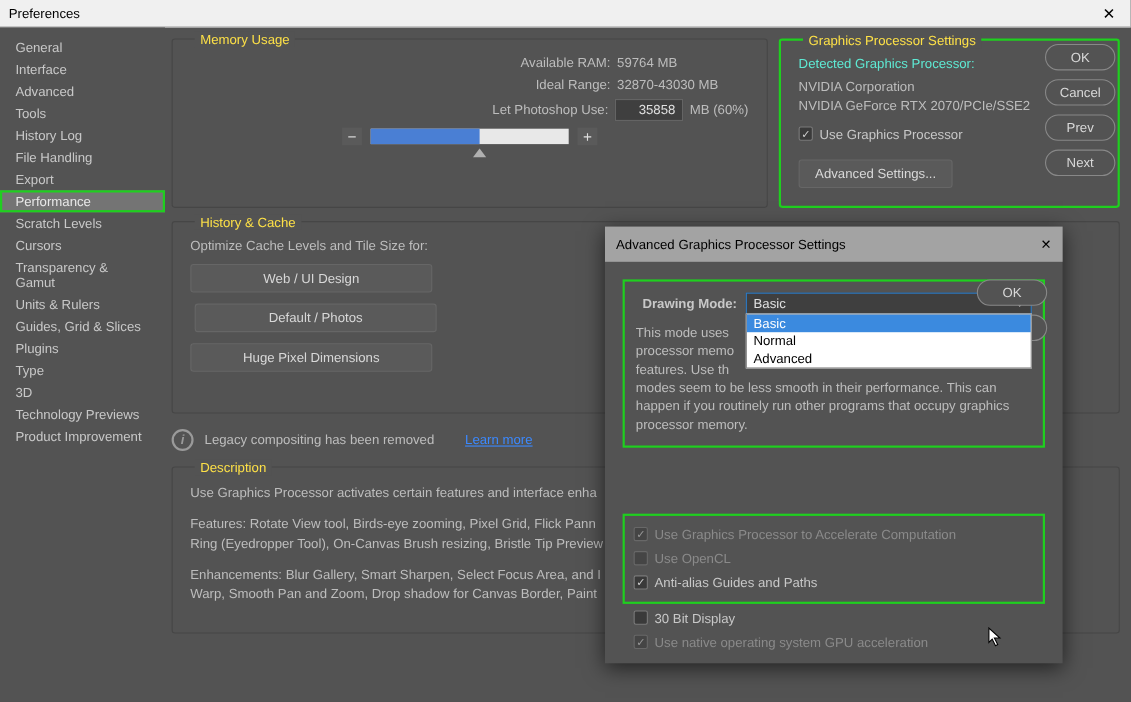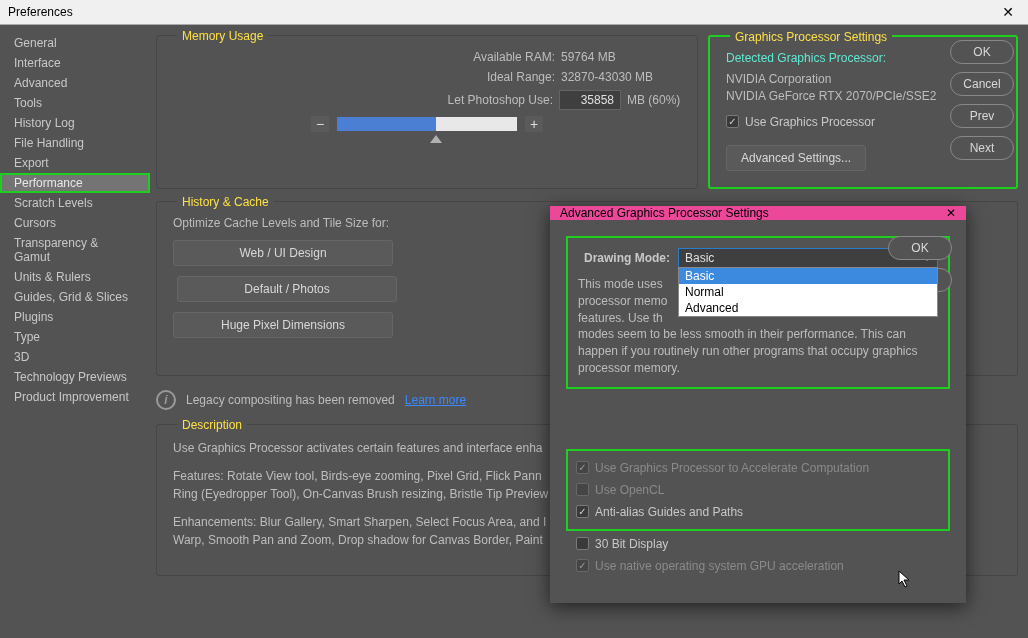--- a/index.html
+++ b/index.html
@@ -36,30 +36,30 @@
 .checkbox-row { display: flex; align-items: center; gap: 6px; margin: 10px 0; font-size: 12px; color: #c8c8c8; }
 .checkbox { width: 13px; height: 13px; background: #3a3a3a; border: 1px solid #7a7a7a; border-radius: 2px; display: flex; align-items: center; justify-content: center; color: #d0d0d0; font-size: 10px; }
 .checkbox.disabled { opacity: 0.55; }
 
 .ps-btn { background: #5a5a5a; border: 1px solid #666; color: #d8d8d8; padding: 5px 14px; border-radius: 3px; cursor: pointer; font-size: 12px; }
 
 .optimize-btn { display:block; width: 220px; margin: 0 auto 10px; text-align:center; }
 
 .info-row { display: flex; align-items: center; gap: 10px; margin: 14px 0; color: #bdbdbd; font-size: 12px; }
 .info-icon { width: 20px; height: 20px; border: 2px solid #9a9a9a; border-radius: 50%; display: flex; align-items: center; justify-content: center; font-style: italic; font-weight: bold; color: #9a9a9a; }
-.link { color: #3b89ff; text-decoration: underline; cursor: pointer; }
+.link { color: #3b89ff; text-decoration: underline; cursor: pointer; margin-left: 18px; }
 
 .desc-text { color: #bdbdbd; font-size: 12px; line-height: 1.5; margin-bottom: 10px; }
 
 .right-buttons { position: absolute; top: 40px; right: 14px; display: flex; flex-direction: column; gap: 8px; }
 .pill-btn { background: #535353; border: 1px solid #888; color: #d8d8d8; padding: 4px 8px; border-radius: 14px; width: 64px; text-align: center; cursor: pointer; font-size: 12px; }
 
 
 .adv-dialog { position: absolute; left: 550px; top: 206px; width: 416px; height: 397px; background: #535353; box-shadow: 0 4px 18px rgba(0,0,0,0.6); z-index: 10; }
-.adv-titlebar { background: #ec4899; color: #000; height: 14px; display: flex; align-items: center; justify-content: space-between; padding: 0 10px; font-size: 12px; }
+.adv-titlebar { background: #a3a3a3; color: #000; height: 32px; display: flex; align-items: center; justify-content: space-between; padding: 0 10px; font-size: 12px; }
 .adv-body { padding: 16px; position: relative; height: calc(100% - 26px); }
 .adv-section-hl { border: 2px solid #1fcf1f; padding: 10px; margin-bottom: 60px; }
 .adv-row { display: flex; align-items: center; gap: 8px; margin-bottom: 8px; }
 .adv-label { width: 92px; text-align: right; color: #c8c8c8; font-size: 12px; font-weight: bold; }
 .adv-select-wrap { position: relative; flex: 1; }
 .adv-select { background: #3f3f3f; border: 1px solid #2b7cc9; color: #e0e0e0; padding: 2px 20px 2px 6px; width: 100%; font-size: 12px; position: relative; }
 .adv-select::after { content: ""; position: absolute; right: 6px; top: 7px; border-left: 4px solid transparent; border-right: 4px solid transparent; border-top: 5px solid #b8b8b8; }
 .adv-dropdown { position: absolute; top: 19px; left: 0; right: 0; background: #fff; color: #000; border: 1px solid #888; z-index: 20; }
 .adv-dropdown-item { padding: 1px 6px; font-size: 12px; cursor: pointer; }
 .adv-dropdown-item.sel { background: #3b8adf; color: #fff; }

